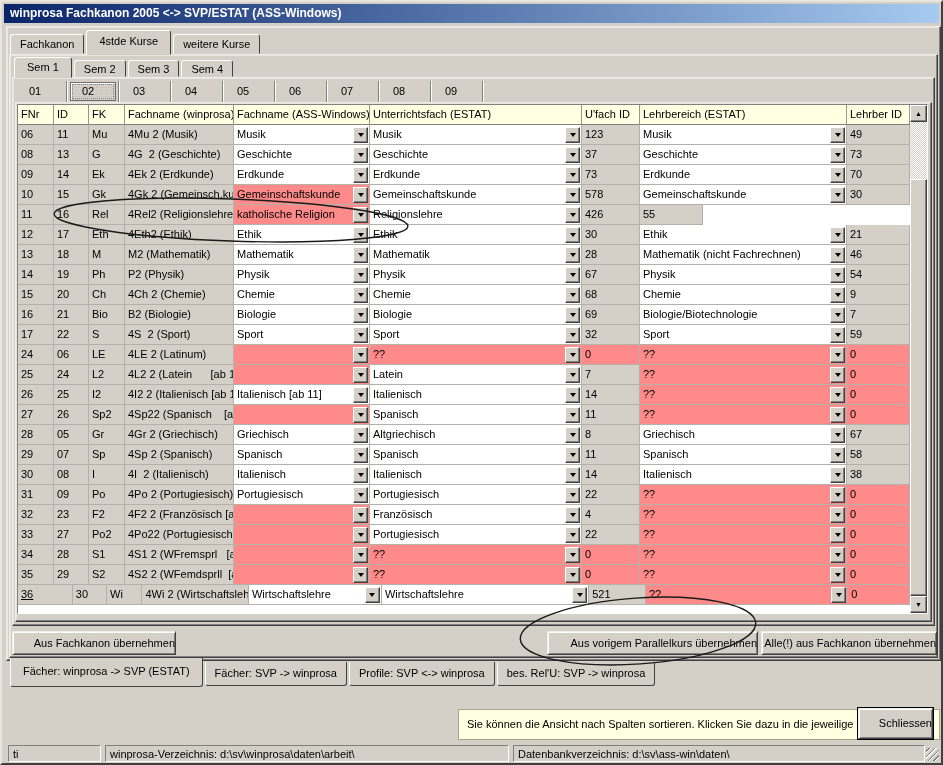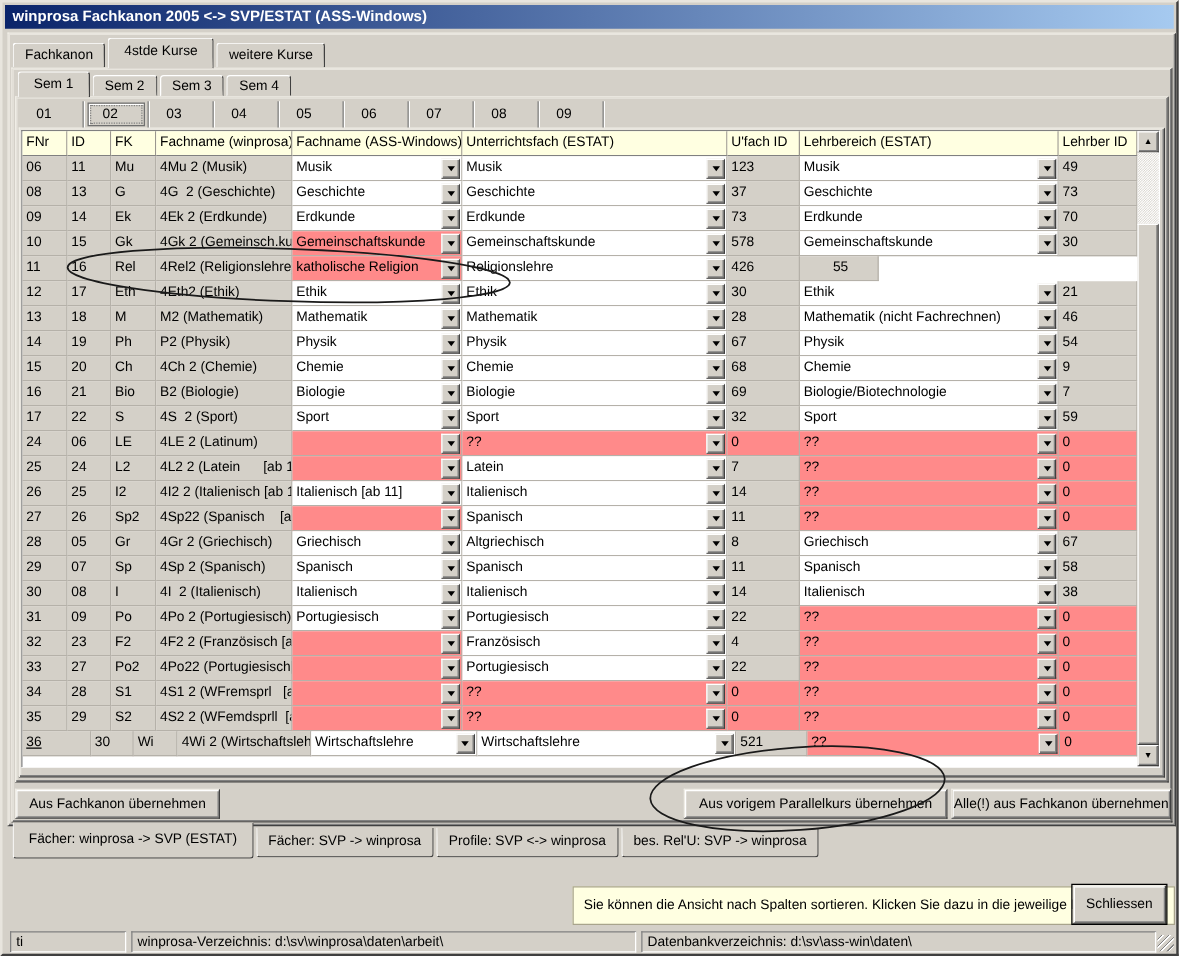--- a/index.html
+++ b/index.html
@@ -54,21 +54,21 @@
     border:1px solid;border-color:#fff #404040 #404040 #fff;box-shadow:inset -1px -1px 0 #808080;
     font-size:7px;text-align:center;line-height:15px;color:#000;}
   #strack{height:57px;flex:none;background:#fff;
     background-image:linear-gradient(45deg,#d4d0c8 25%,transparent 25%,transparent 75%,#d4d0c8 75%),
       linear-gradient(45deg,#d4d0c8 25%,transparent 25%,transparent 75%,#d4d0c8 75%);
     background-size:2px 2px;background-position:0 0,1px 1px;}
   #sthumb{flex:1;background:var(--chrome);box-sizing:border-box;
     border:1px solid;border-color:#fff #404040 #404040 #fff;box-shadow:inset -1px -1px 0 #808080;}
   
   .btn{position:absolute;box-sizing:border-box;height:24px;background:var(--chrome);font-size:11px;
-    font-family:"Liberation Sans",sans-serif;text-align:center;line-height:22px;
+    font-family:"Liberation Sans",sans-serif;text-align:right;line-height:22px;
     border:1px solid;border-color:#f0ede6 #404040 #404040 #f0ede6;
     box-shadow:inset 1px 1px 0 #fff, inset -1px -1px 0 #808080;white-space:nowrap;overflow:hidden;}
   #close-btn{outline:1px solid #000;}
   
   #hint{position:absolute;box-sizing:border-box;background:var(--hdr);border:1px solid #a8a48c;
     font-size:11px;line-height:29px;padding-left:8px;white-space:nowrap;overflow:hidden;}
   #statusbar{position:absolute;left:4px;top:741px;width:935px;height:21px;}
   .spanel{position:absolute;top:2px;height:17px;box-sizing:border-box;font-size:11px;line-height:16px;
     padding-left:4px;border:1px solid;border-color:#808080 #fff #fff #808080;overflow:hidden;white-space:nowrap;}
   #grip{position:absolute;right:2px;bottom:3px;width:13px;height:13px;
@@ -180,21 +180,21 @@
             <div class="cell gray" style="width: 63px;">30</div>
           </div>
           <div class="row">
             <div class="cell gray" style="width: 36px;">11</div>
             <div class="cell gray" style="width: 35px;">16</div>
             <div class="cell gray" style="width: 36px;">Rel</div>
             <div class="cell gray" style="width: 109px;">4Rel2 (Religionslehre)</div>
             <div class="cell drop pink" style="width: 136px;"><span class="txt">katholische Religion</span><div class="dropbtn"><i class="tri"></i></div></div>
             <div class="cell drop" style="width: 212px;"><span class="txt">Religionslehre</span><div class="dropbtn"><i class="tri"></i></div></div>
             <div class="cell gray" style="width: 58px;">426</div>
-            <div class="cell gray" style="width: 63px; text-align: center;">55</div>
+            <div class="cell gray" style="width: 63px;">55</div>
           </div>
           <div class="row">
             <div class="cell gray" style="width: 36px;">12</div>
             <div class="cell gray" style="width: 35px;">17</div>
             <div class="cell gray" style="width: 36px;">Eth</div>
             <div class="cell gray" style="width: 109px;">4Eth2 (Ethik)</div>
             <div class="cell drop" style="width: 136px;"><span class="txt">Ethik</span><div class="dropbtn"><i class="tri"></i></div></div>
             <div class="cell drop" style="width: 212px;"><span class="txt">Ethik</span><div class="dropbtn"><i class="tri"></i></div></div>
             <div class="cell gray" style="width: 58px;">30</div>
             <div class="cell drop" style="width: 207px;"><span class="txt">Ethik</span><div class="dropbtn"><i class="tri"></i></div></div>

